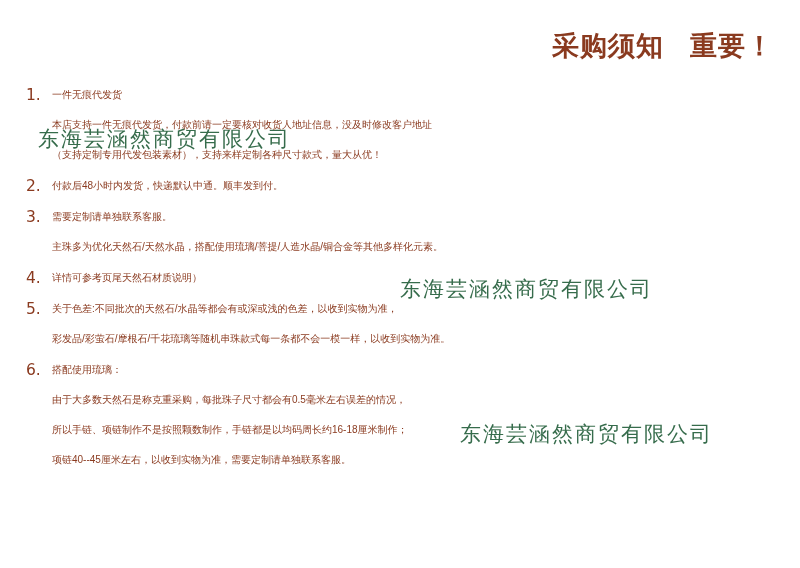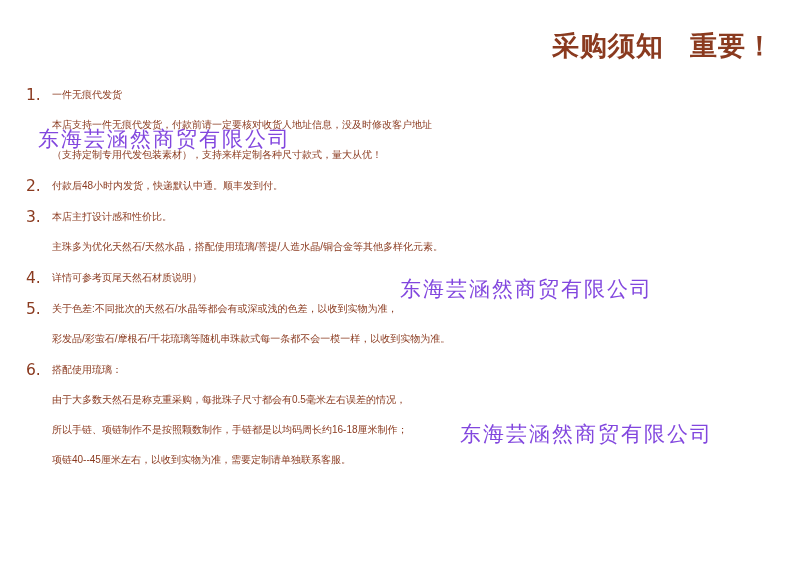--- a/index.html
+++ b/index.html
@@ -18,21 +18,21 @@
     width: 800px;
     height: 568px;
     background: #ffffff;
     box-sizing: border-box;
     padding: 22px 26px 10px 26px;
     overflow: hidden;
   }
   
   .watermark {
     position: absolute;
-    color: #6d28d9;
+    color: #14532d;
     font-size: 21px;
     letter-spacing: 2px;
     white-space: nowrap;
     font-family: "DejaVu Sans", sans-serif;
     pointer-events: none;
     user-select: none;
     opacity: 0.85;
   }
   .wm1 { left: 38px;  top: 125px; }
   .wm2 { left: 400px; top: 275px; }
@@ -111,21 +111,21 @@
     <div class="item">
       <div class="num">2.</div>
       <div class="lines">
         <div class="line">付款后48小时内发货，快递默认中通。顺丰发到付。</div>
       </div>
     </div>
 
     <div class="item">
       <div class="num">3.</div>
       <div class="lines">
-        <div class="line">本店主打设计感和性价比。</div>
+        <div class="line">需要定制请单独联系客服。</div>
         <div class="line">主珠多为优化天然石/天然水晶，搭配使用琉璃/菩提/人造水晶/铜合金等其他多样化元素。</div>
       </div>
     </div>
 
     <div class="item">
       <div class="num">4.</div>
       <div class="lines">
         <div class="line">详情可参考页尾天然石材质说明）</div>
       </div>
     </div>

